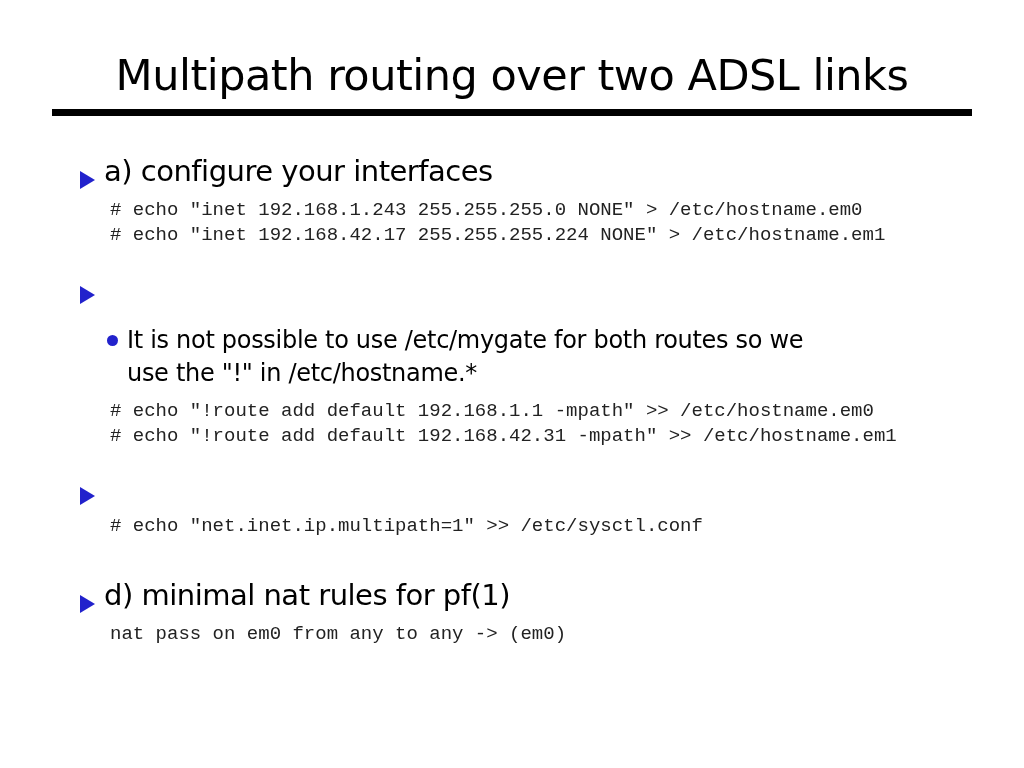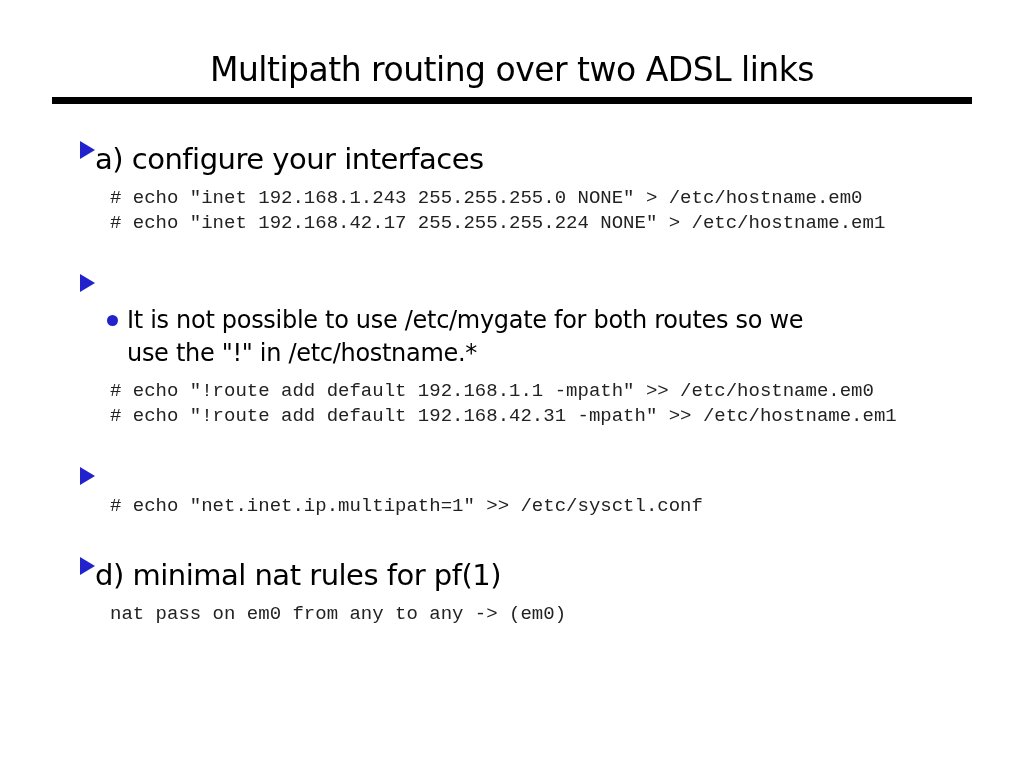--- a/index.html
+++ b/index.html
@@ -6,56 +6,56 @@
   html, body { width: 1024px; height: 768px; overflow: hidden; }
   body {
     background: #ffffff;
     font-family: "DejaVu Sans", "Liberation Sans", sans-serif;
     color: #000000;
   }
   .slide { width: 1024px; height: 768px; background: #ffffff; }
 
   .title-wrap { padding-top: 50px; text-align: center; }
   .slide-title {
-    font-size: 33px;
+    font-size: 43px;
     font-weight: normal;
     letter-spacing: -0.5px;
     line-height: 1.2;
     color: #000000;
     white-space: nowrap;
   }
   .title-rule {
     width: 920px;
     height: 7px;
     background: #000000;
     margin: 7px auto 0 auto;
   }
 
   .content { padding: 37px 0 0 80px; }
 
   .sec + .sec { margin-top: 38px; }
 
-  .h-row { display: flex; align-items: flex-start; }
+  .h-row { display: flex; align-items: flex-end; gap: 9px; }
   .tri-icon {
     width: 0; height: 0;
     border-top: 9px solid transparent;
     border-bottom: 9px solid transparent;
     border-left: 15px solid var(--accent, #2222cc);
     flex: 0 0 auto;
   }
   .sec-heading {
     font-size: 29px;
     font-weight: normal;
     letter-spacing: -0.5px;
     line-height: 36px;
     color: #000000;
     white-space: nowrap;
   }
 
-  .sub-row { display: flex; align-items: flex-start; gap: 9px; margin: 12px 0 0 27px; }
+  .sub-row { display: flex; align-items: flex-start; gap: 9px; margin: 20px 0 0 27px; }
   .dot-icon {
     width: 11px; height: 11px;
     border-radius: 50%;
     background: var(--accent, #2222cc);
     margin-top: 11px;
     flex: 0 0 auto;
   }
   .sub-text { font-size: 24px; line-height: 33px; letter-spacing: -0.3px; color: #000000; }
 
   .code { margin: 9px 0 0 30px; }

